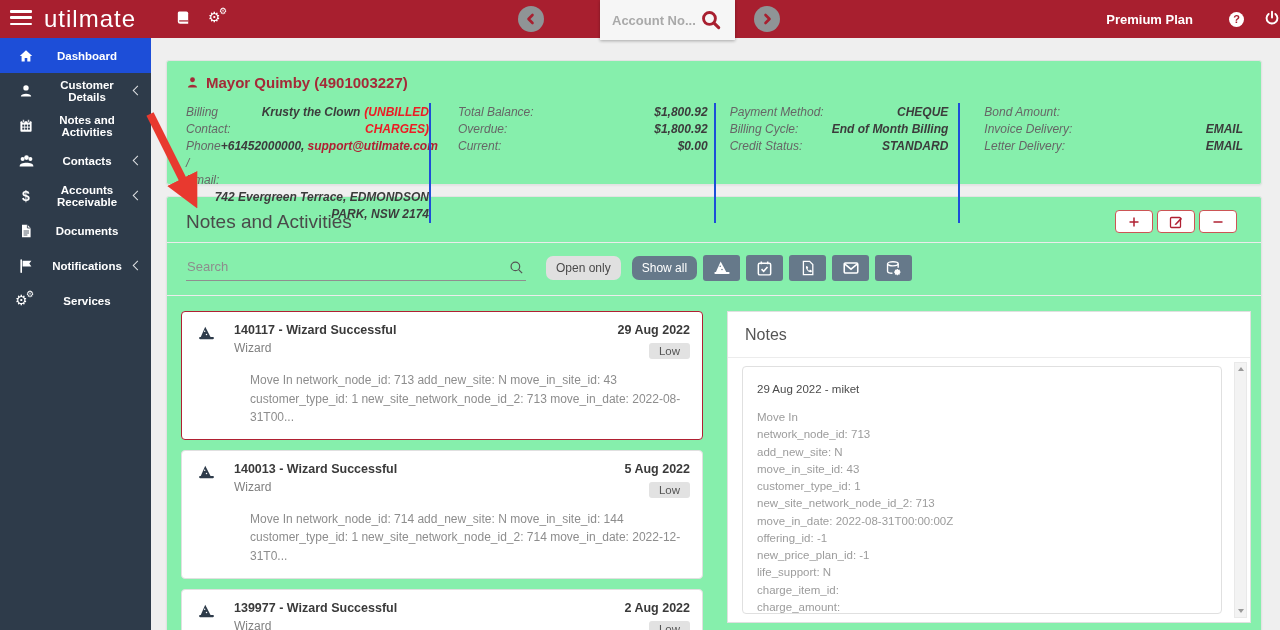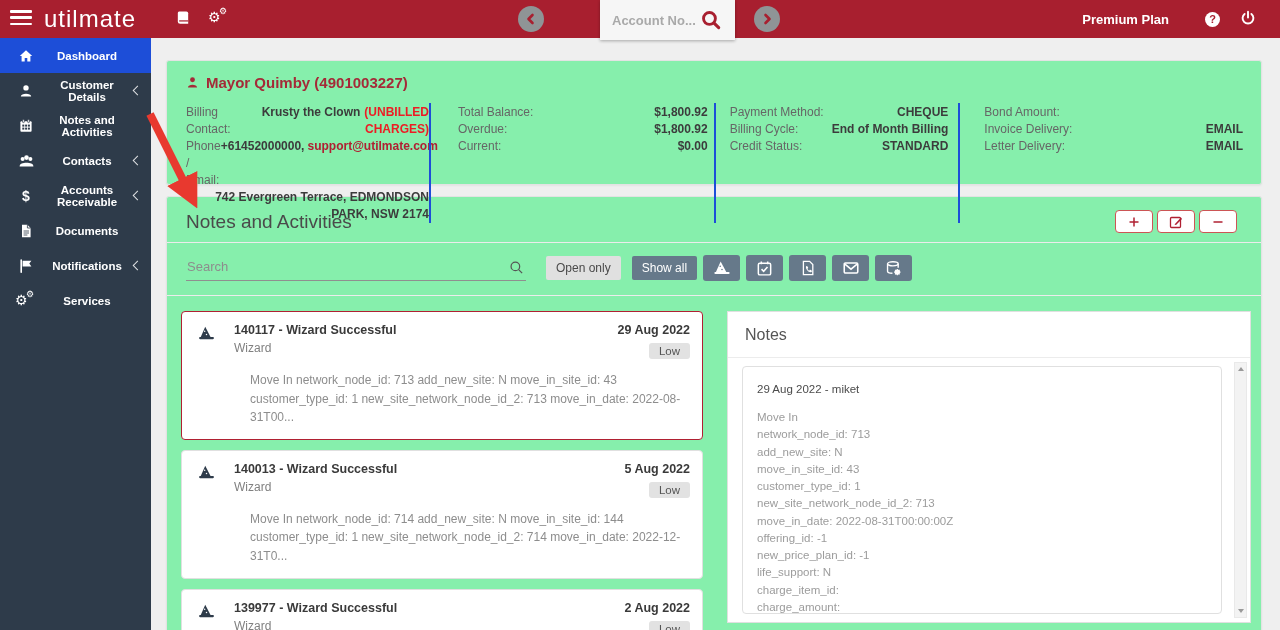--- a/index.html
+++ b/index.html
@@ -15,21 +15,21 @@
   .tb-book { left:174px; } .tb-cogs { left:208px; }
   .gear-wrap { position:relative; width:22px; height:20px; color:#fff; }
   .gear-big { position:absolute; left:0; top:1px; font-size:14px; line-height:14px; }
   .gear-small { position:absolute; left:11px; top:-2px; font-size:9px; line-height:9px; }
   .nav-circle { position:absolute; top:6px; width:26px; height:26px; border-radius:50%; background:#8f9496; display:flex; align-items:center; justify-content:center; }
   .nav-left { left:518px; } .nav-right { left:754px; }
   .nav-circle svg { display:block; }
   .acct-search { position:absolute; left:600px; top:0; width:135px; height:40px; background:#f6f6f6; box-shadow:0 1px 3px rgba(0,0,0,.3); display:flex; align-items:center; padding:0 8px 0 12px; }
   .acct-search input { border:none; outline:none; background:transparent; width:88px; font-size:13px; font-weight:bold; color:#555; font-family:"Liberation Sans",sans-serif; }
   .acct-search input::placeholder { color:#a9a9a9; }
-  .tb-right { position:absolute; right:24px; top:0; height:38px; display:flex; align-items:center; }
+  .tb-right { position:absolute; right:0; top:0; height:38px; display:flex; align-items:center; }
   .plan-label { color:#fff; font-size:13px; font-weight:bold; margin-right:36px; }
   .help-circle { width:15px; height:15px; border-radius:50%; background:#fff; color:#a81f2f; font-size:11px; font-weight:bold; display:flex; align-items:center; justify-content:center; margin-right:20px; }
   .power { margin-top:1px; }
 
   
   .sidebar { position:absolute; top:38px; left:0; width:151px; height:592px; background:#2e3b4a; z-index:20; }
   .side-item { height:35px; display:flex; align-items:center; padding:0 10px 0 12px; cursor:pointer; }
   .side-item.active { background:#1d4ed8; }
   .side-icon { width:28px; display:flex; justify-content:center; color:#fff; flex:0 0 28px; }
   .side-label { flex:1; text-align:center; color:#fff; font-size:11.5px; font-weight:bold; }
@@ -38,21 +38,21 @@
   .dollar-glyph { font-size:14px; font-weight:bold; color:#fff; }
 
   
   .content { position:absolute; left:151px; top:38px; width:1129px; height:592px; background:#efefef; padding:22px 18px 0 15px; }
   .panel { background:#86efac; border:1px solid #e3e3e3; border-radius:3px; box-shadow:0 1px 2px rgba(0,0,0,.05); }
 
   
   .cust-panel { height:125px; padding:13px 16px 0 19px; margin-bottom:11px; }
   .cust-name { color:#a42a38; font-size:15px; font-weight:bold; display:flex; align-items:center; gap:7px; }
   .cust-info { display:flex; margin-top:12px; font-size:12px; color:#666; }
-  .info-col { padding-top:1px; }
+  .info-col { padding-top:1px;font-style:italic; }
   .col-divider { border-left:2px solid #1d4ed8; }
   .c1 { width:243px; }
   .c2 { width:285px; padding:1px 6px 0 27px; }
   .c3 { width:245px; padding:1px 10px 0 14px; }
   .c4 { width:287px; padding:1px 2px 0 24px; }
   .kv { display:flex; justify-content:space-between; line-height:17px; }
   .kv .v { font-weight:bold; color:#3c3c3c; text-align:right; }
   .red-flag { color:#ed1c24; font-weight:bold; margin-left:4px; }
   .red-link { color:#b02032; font-weight:bold; margin-left:3px; }
   .addr-line { text-align:right; font-weight:bold; color:#3c3c3c; line-height:17px; }
@@ -62,21 +62,21 @@
   .sec-head { display:flex; align-items:center; justify-content:space-between; padding:13px 24px 9px 19px; }
   .sec-title { font-size:19px; color:#4a4a4a; }
   .sec-btns { display:flex; gap:4px; }
   .outline-btn { width:38px; height:23px; border:1px solid #c55; border-radius:4px; background:#fff; display:flex; align-items:center; justify-content:center; color:#b02032; cursor:pointer; }
   .divider { border-top:1px solid #ececec; }
   .filter-row { display:flex; align-items:center; padding:12px 18px 14px 19px; }
   .search-wrap { position:relative; width:340px; }
   .search-wrap input { width:100%; border:none; border-bottom:1px solid #8f8f8f; outline:none; font-size:13px; color:#444; padding:4px 24px 6px 1px; font-family:"Liberation Sans",sans-serif; background:transparent; }
   .search-wrap input::placeholder { color:#8d8d8d; }
   .search-wrap .mag { position:absolute; right:2px; bottom:6px; }
-  .pill-btn { font-size:12px; padding:5px 10px; border-radius:2px; border:none; cursor:pointer; font-family:"Liberation Sans",sans-serif; }
+  .pill-btn { font-size:12px; padding:5px 10px; border-radius:7px; border:none; cursor:pointer; font-family:"Liberation Sans",sans-serif; }
   .open-only { background:#e0e0e0; color:#4a4a4a; margin-left:20px; }
   .show-all { background:#66798a; color:#fff; margin-left:11px; }
   .icon-btn { width:37px; height:26px; background:#66798a; border:none; border-radius:3px; margin-left:6px; display:flex; align-items:center; justify-content:center; cursor:pointer; }
 
   .body-row { display:flex; padding:15px 10px 0 14px; gap:24px; }
   .cards-col { width:522px; }
 
   
   .note-card { border:1px solid #e0e0e0; border-radius:4px; padding:11px 12px 12px 16px; margin-bottom:10px; background:#fff; cursor:pointer; }
   .note-card.selected { border-color:#b02032; }

